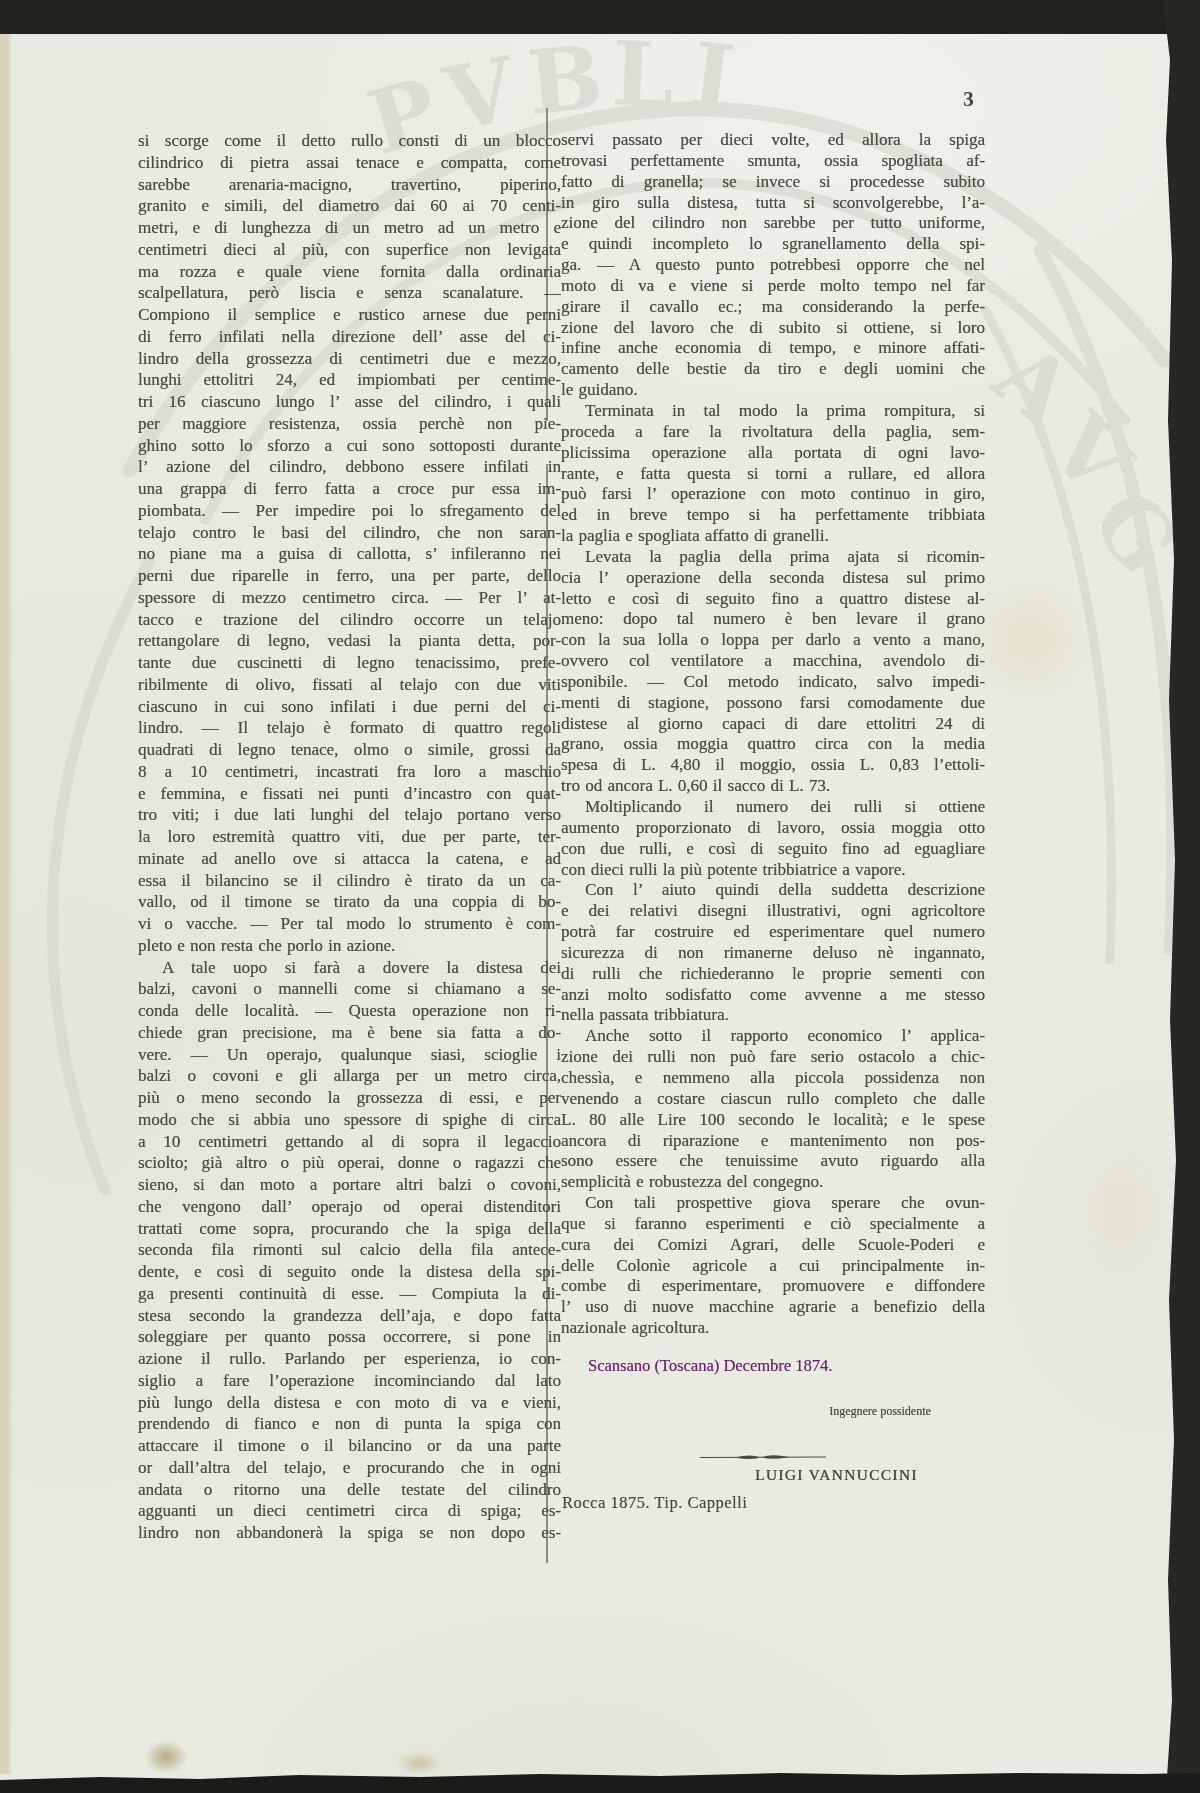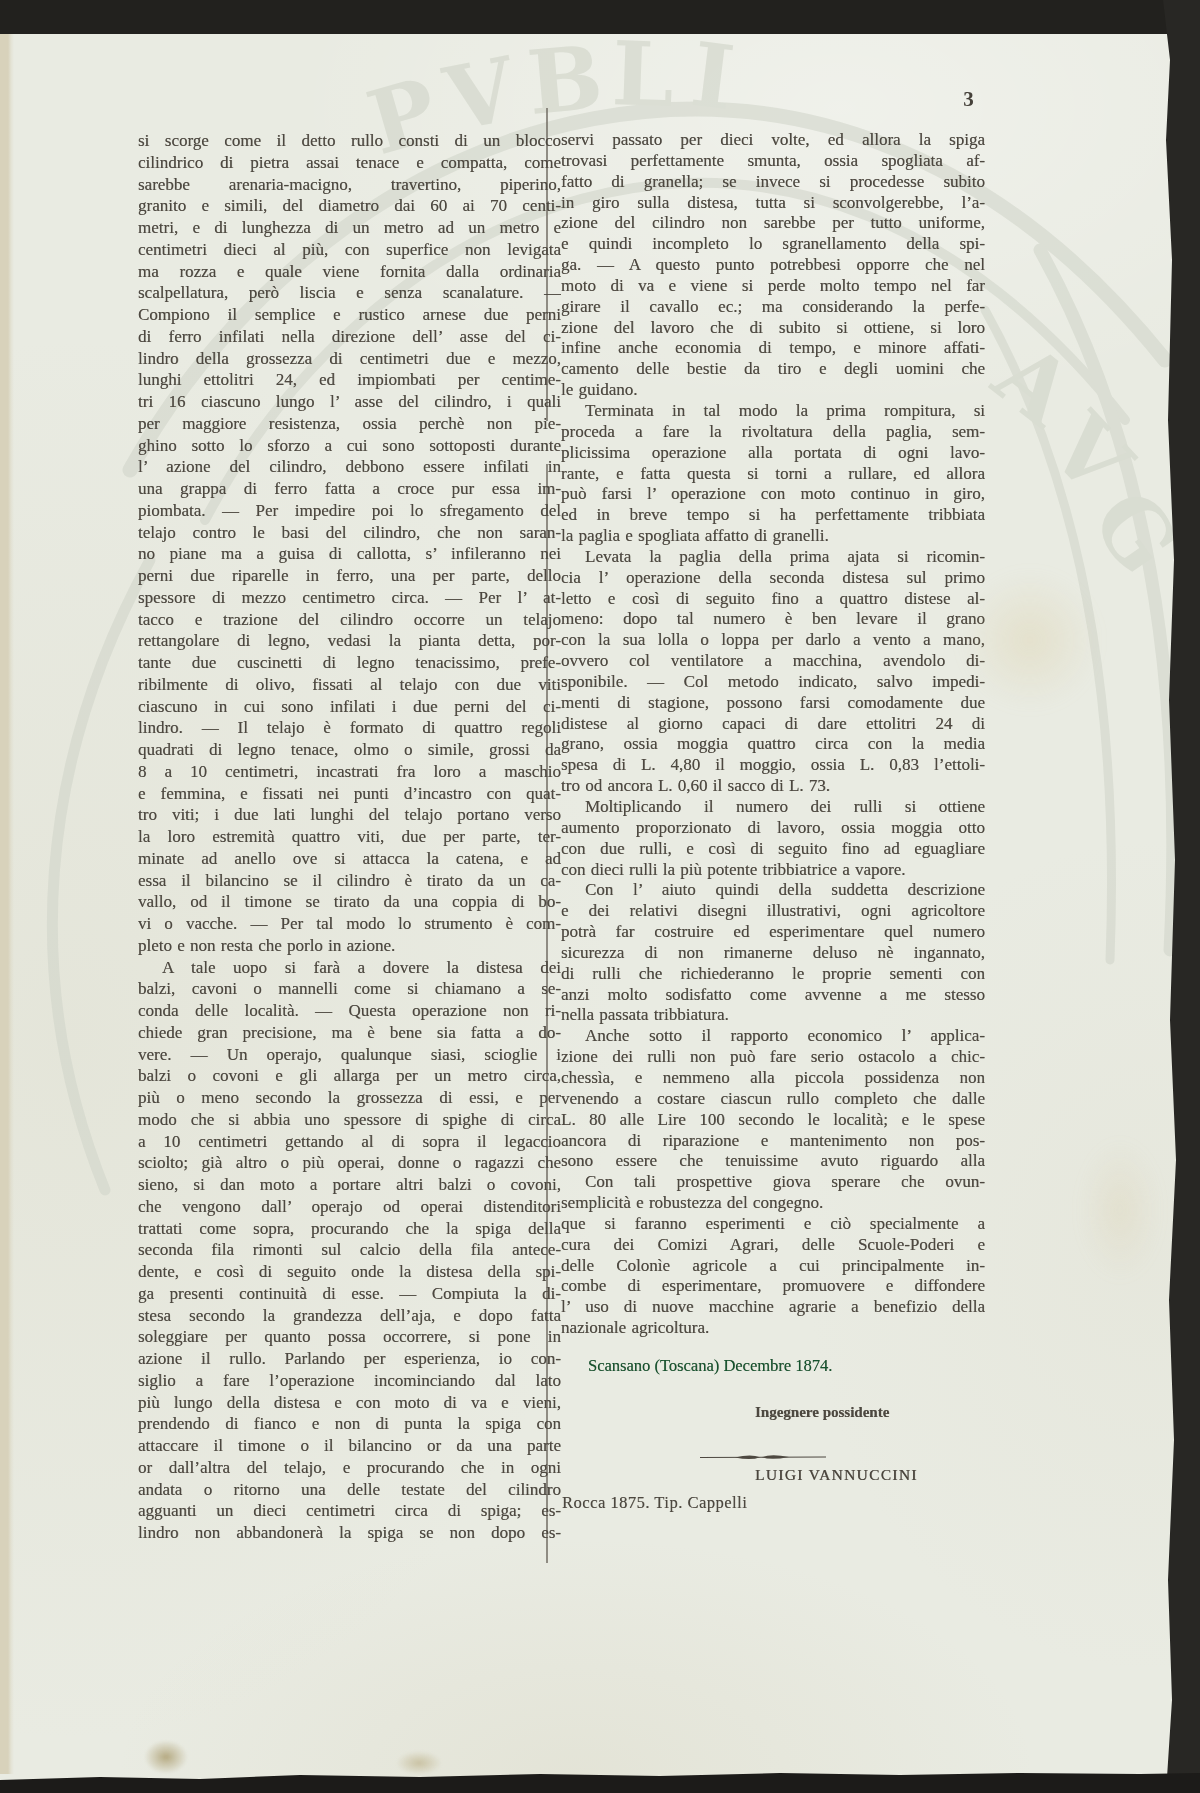--- a/index.html
+++ b/index.html
@@ -59,27 +59,27 @@
   .col-divider{
     position:absolute;left:546px;top:108px;width:2px;height:1455px;
     background:linear-gradient(180deg,#716c63 0 21.5%,rgba(0,0,0,0) 21.5% 24.5%,#716c63 24.5% 100%);
     opacity:.75;
   }
   
   .page-number{
     position:absolute;left:948px;top:87px;width:42px;text-align:center;
     font-size:21px;font-weight:bold;color:#45413a;letter-spacing:1px;
   }
-  .dateline{position:absolute;left:588px;top:1356px;font-size:16.5px;color:#14532d;
+  .dateline{position:absolute;left:588px;top:1356px;font-size:16.5px;color:#701a75;
             text-shadow:0.3px 0 0 rgba(77,72,64,0.55);}
   .sig-name{position:absolute;left:755px;top:1466px;width:250px;text-align:left;
             font-size:15.5px;letter-spacing:1.3px;color:#4a453d;
             text-shadow:0.4px 0 0 rgba(74,69,61,0.7);}
-  .sig-title{position:absolute;left:755px;top:1404px;width:250px;
-            font-size:15px;color:#4d4840;text-shadow:0.3px 0 0 rgba(77,72,64,0.55);font-weight:bold;}
+  .sig-title{position:absolute;left:755px;top:1404px;width:250px;text-align:center;
+            font-size:12px;color:#4d4840;text-shadow:0.3px 0 0 rgba(77,72,64,0.55);}
   .ornament{position:absolute;left:699px;top:1450px;}
   .imprint{position:absolute;left:562px;top:1493px;font-size:16.5px;letter-spacing:.5px;
            color:#4d4840;text-shadow:0.3px 0 0 rgba(77,72,64,0.55);}
   
   .stain{position:absolute;border-radius:50%;pointer-events:none;}
   .stain-1{left:144px;top:1740px;width:44px;height:34px;filter:blur(1px);
     background:radial-gradient(ellipse at center, rgba(148,128,68,0.60), rgba(148,128,68,0) 70%);}
   .stain-2{left:396px;top:1751px;width:46px;height:24px;filter:blur(1.5px);
     background:radial-gradient(ellipse at center, rgba(160,140,80,0.40), rgba(160,140,80,0) 70%);}
   .stain-3{left:960px;top:570px;width:140px;height:140px;filter:blur(8px);
@@ -227,22 +227,22 @@
     <div class="tl">di rulli che richiederanno le proprie sementi con</div>
     <div class="tl">anzi molto sodisfatto come avvenne a me stesso</div>
     <div class="tl pe">nella passata tribbiatura.</div>
     <div class="tl ps">Anche sotto il rapporto economico l’ applica-</div>
     <div class="tl">zione dei rulli non può fare serio ostacolo a chic-</div>
     <div class="tl">chessìa, e nemmeno alla piccola possidenza non</div>
     <div class="tl">venendo a costare ciascun rullo completo che dalle</div>
     <div class="tl">L. 80 alle Lire 100 secondo le località; e le spese</div>
     <div class="tl">ancora di riparazione e mantenimento non pos-</div>
     <div class="tl">sono essere che tenuissime avuto riguardo alla</div>
+    <div class="tl pe">semplicità e robustezza del congegno.</div>
     <div class="tl ps">Con tali prospettive giova sperare che ovun-</div>
-    <div class="tl pe">semplicità e robustezza del congegno.</div>
     <div class="tl">que si faranno esperimenti e ciò specialmente a</div>
     <div class="tl">cura dei Comizi Agrari, delle Scuole-Poderi e</div>
     <div class="tl">delle Colonìe agricole a cui principalmente in-</div>
     <div class="tl">combe di esperimentare, promuovere e diffondere</div>
     <div class="tl">l’ uso di nuove macchine agrarie a benefizio della</div>
     <div class="tl pe">nazionale agricoltura.</div>
   </div>
 
 <div class="dateline">Scansano (Toscana) Decembre 1874.</div>
 <div class="sig-name">LUIGI VANNUCCINI</div>

